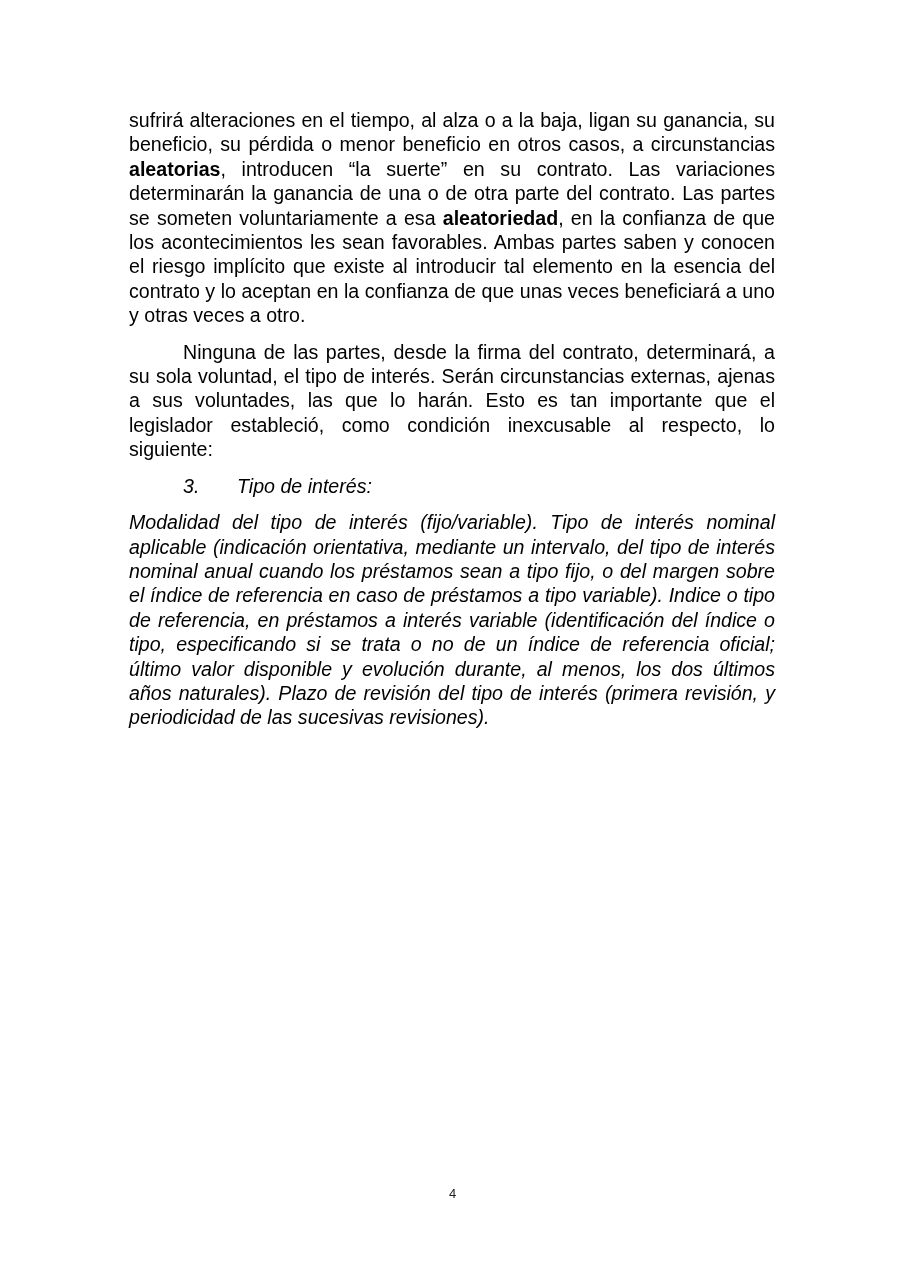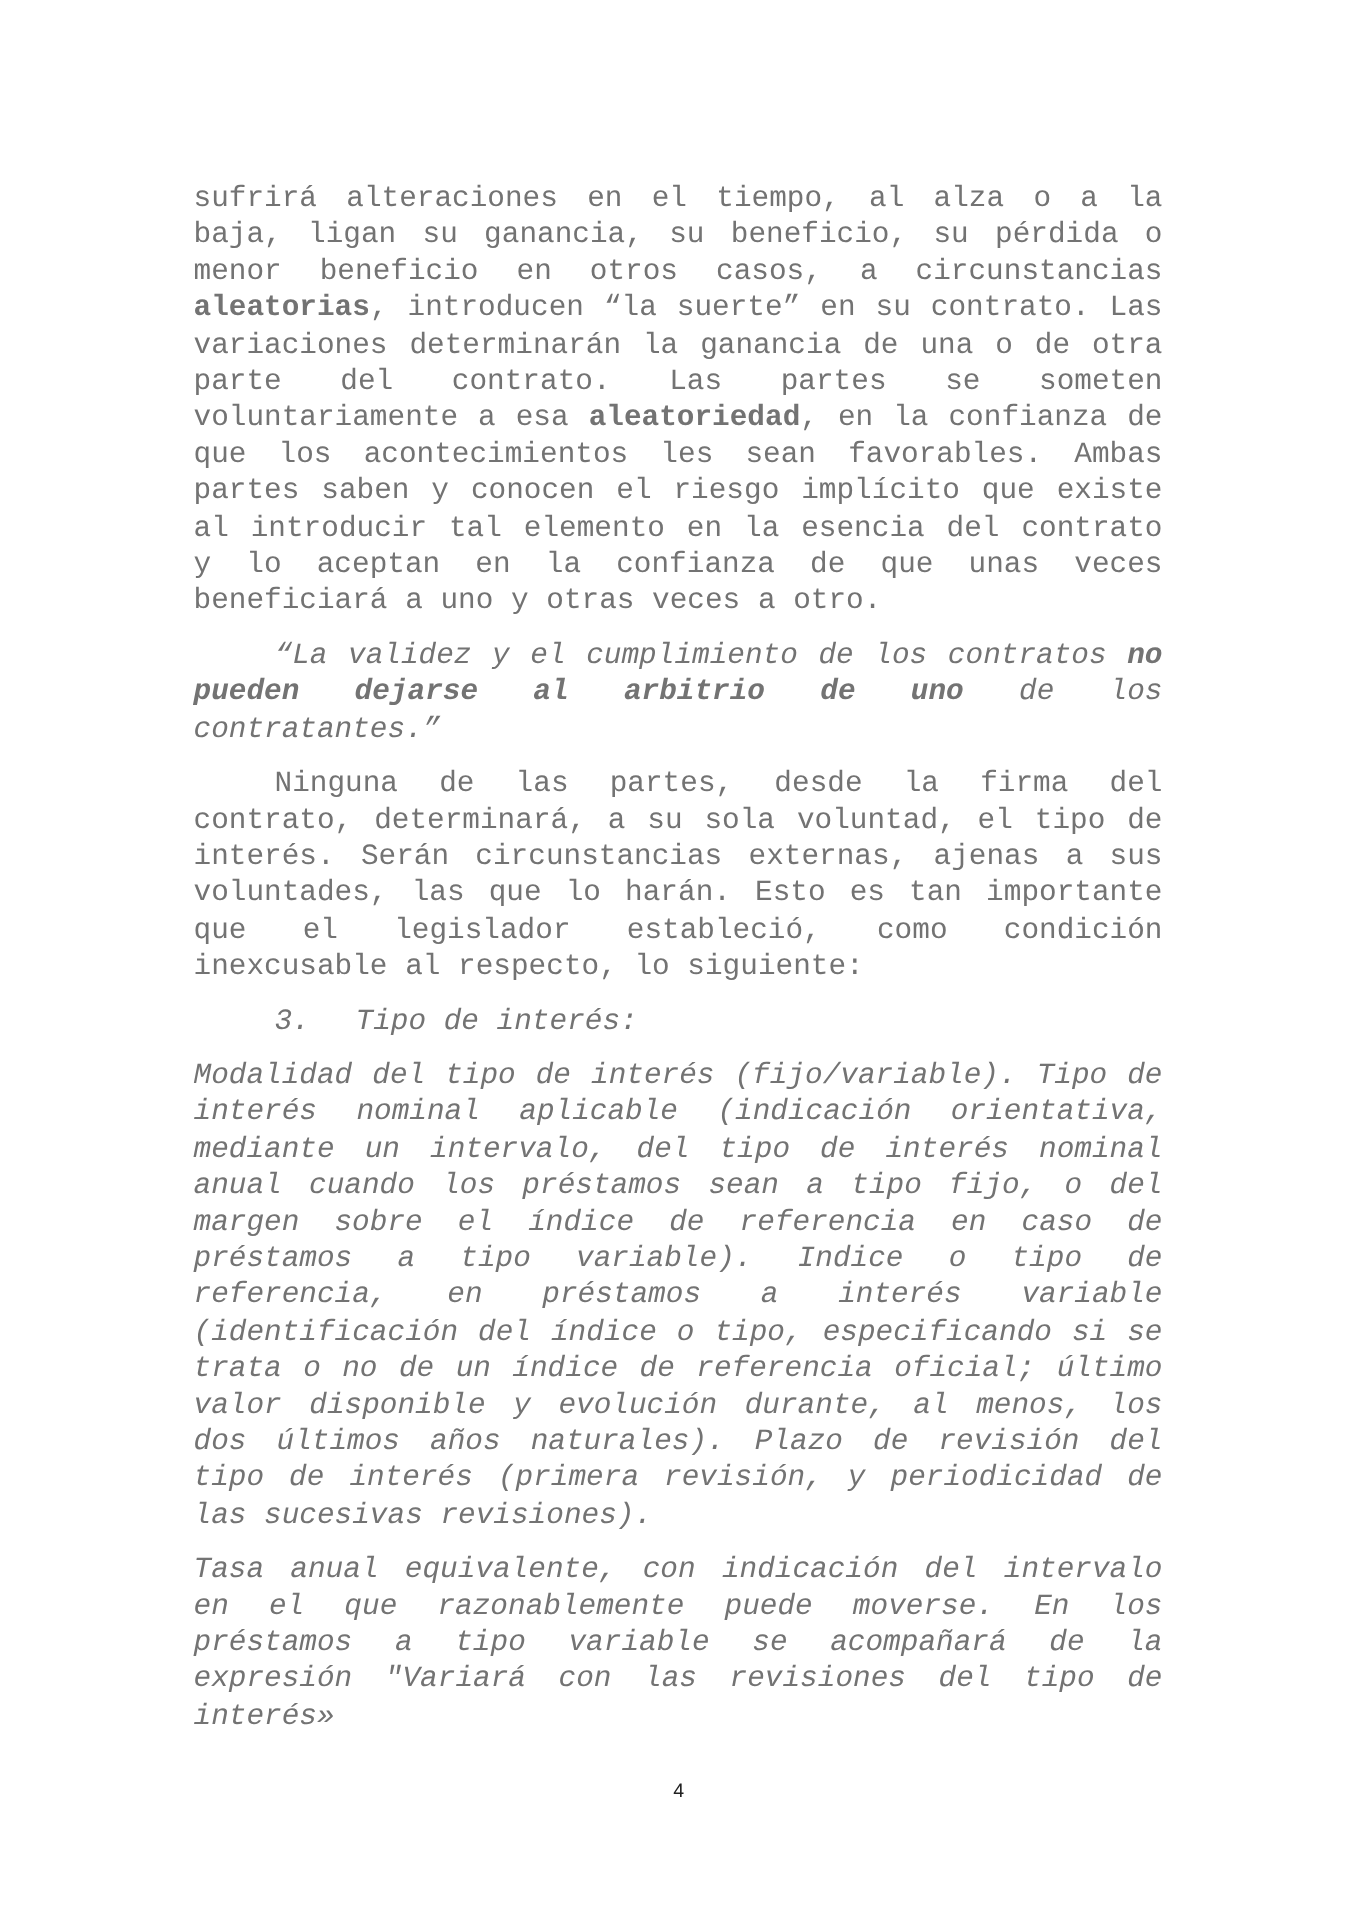--- a/index.html
+++ b/index.html
@@ -1,25 +1,25 @@
 <!DOCTYPE html>
 <html><head>
   <meta charset="utf-8">
   <style>
     html, body { margin: 0; padding: 0; background: #ffffff; }
     body { width: 905px; height: 1280px; position: relative; overflow: hidden; }
     .page {
       position: absolute;
       left: 129px;
-      top: 120px;
+      top: 108px;
       width: 646px;
-      font-family: Liberation Mono, monospace;
+      font-family: Liberation Sans, sans-serif;
       font-size: 19.6px;
       line-height: 24.4px;
-      color: #737373;
+      color: #000000;
     }
     .para { margin: 0 0 12px 0; text-align: justify; }
     .indent { text-indent: 54px; }
     .it { font-style: italic; }
     b { font-weight: bold; }
     .list-item { margin: 4px 0 12px 54px; font-style: italic; }
     .list-item .num { display: inline-block; width: 54px; }
     .norma-label { font-weight: bold; font-style: italic; display: inline-block; width: 161px; }
     .page-number {
       position: absolute;
@@ -32,27 +32,25 @@
     }
   </style>
 </head>
 <body>
 
 <div class="page">
 
   <p class="para"><span>sufrirá alteraciones en el tiempo, al alza o a la baja, ligan su ganancia, su beneficio, su pérdida o menor beneficio en otros casos, a circunstancias </span><b>aleatorias</b><span>, introducen “la suerte” en su contrato. Las variaciones determinarán la ganancia de una o de otra parte del contrato. Las partes se someten voluntariamente a esa </span><b>aleatoriedad</b><span>, en la confianza de que los acontecimientos les sean favorables. Ambas partes saben y conocen el riesgo implícito que existe al introducir tal elemento en la esencia del contrato y lo aceptan en la confianza de que unas veces beneficiará a uno y otras veces a otro.</span></p>
 
 
-  <p class="para indent it"><span>“La validez y el cumplimiento de los contratos </span><b>no pueden dejarse al arbitrio de uno</b><span> de los contratantes.”</span></p>
 
   <p class="para indent"><span>Ninguna de las partes, desde la firma del contrato, determinará, a su sola voluntad, el tipo de interés. Serán circunstancias externas, ajenas a sus voluntades, las que lo harán. Esto es tan importante que el legislador estableció, como condición inexcusable al respecto, lo siguiente:</span></p>
 
   <p class="list-item"><span class="num">3.</span><span>Tipo de interés:</span></p>
 
   <p class="para it"><span>Modalidad del tipo de interés (fijo/variable). Tipo de interés nominal aplicable (indicación orientativa, mediante un intervalo, del tipo de interés nominal anual cuando los préstamos sean a tipo fijo, o del margen sobre el índice de referencia en caso de préstamos a tipo variable). Indice o tipo de referencia, en préstamos a interés variable (identificación del índice o tipo, especificando si se trata o no de un índice de referencia oficial; último valor disponible y evolución durante, al menos, los dos últimos años naturales). Plazo de revisión del tipo de interés (primera revisión, y periodicidad de las sucesivas revisiones).</span></p>
 
-  <p class="para it"><span>Tasa anual equivalente, con indicación del intervalo en el que razonablemente puede moverse. En los préstamos a tipo variable se acompañará de la expresión "Variará con las revisiones del tipo de interés»</span></p>
 
 
 
 </div>
 
 <div class="page-number">4</div>
 
 </body></html>

